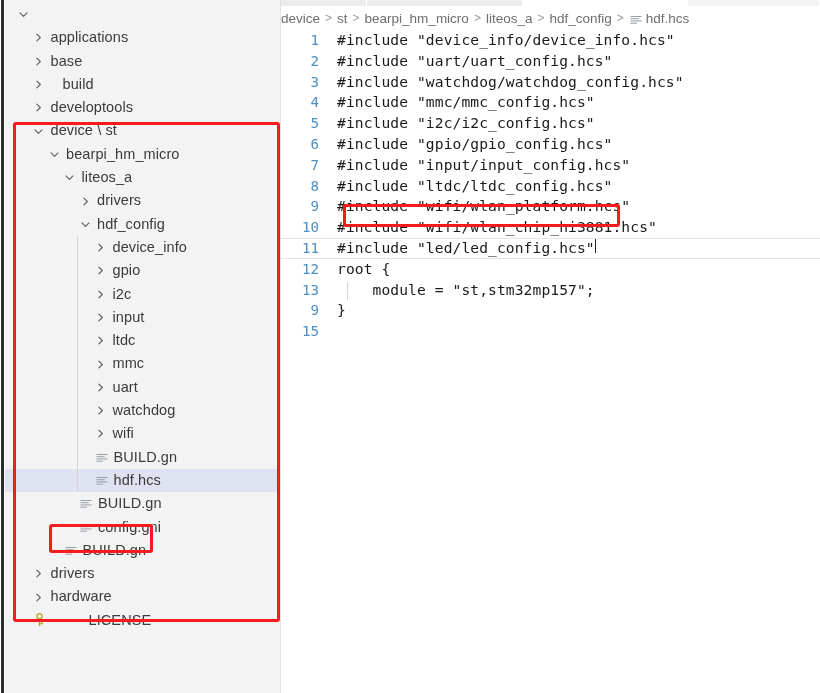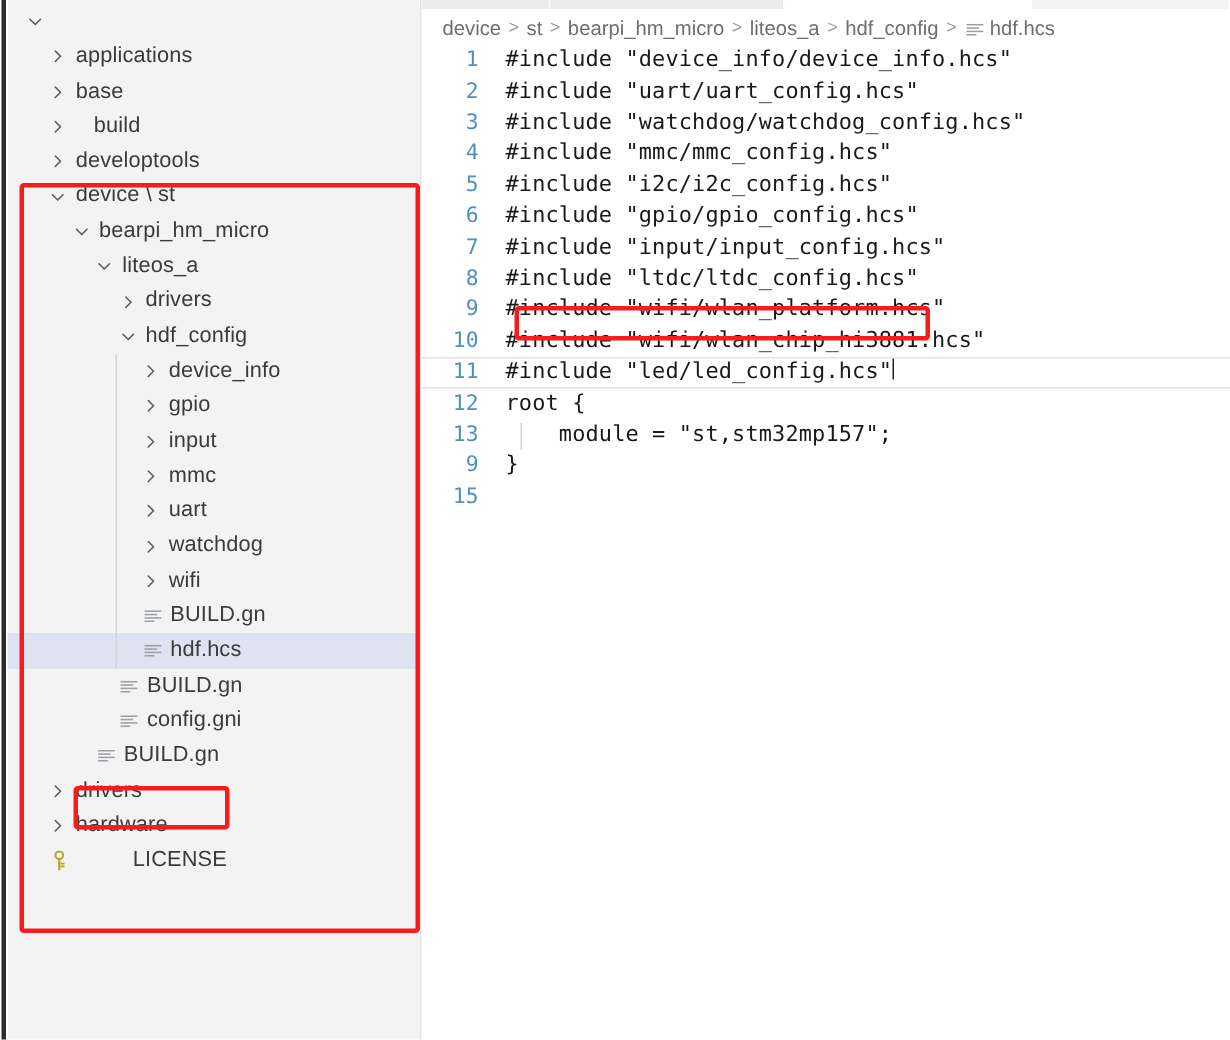--- a/index.html
+++ b/index.html
@@ -64,21 +64,21 @@
   }
   .tabstrip .tab{height:6px;background:#ececec;border-right:1px solid #ffffff;}
   .tabstrip .tab.active{background:#ffffff;}
   .tabstrip .tab.t1{width:85px;}
   .tabstrip .tab.t2{width:155px;}
   .tabstrip .tab.t3{width:123px;background:#ffffff;}
   .tabstrip .tab.t4{width:40px;background:#ffffff;}
   .tabstrip .tab.t5{flex:1 1 auto;background:#f3f3f3;}
 
   .breadcrumb{
-    position:absolute;top:7px;left:14px;height:22px;display:flex;align-items:center;
+    position:absolute;top:7px;left:0;height:22px;display:flex;align-items:center;
     font-size:13.5px;color:#6e6e6e;white-space:nowrap;
   }
   .breadcrumb .crumb{cursor:pointer;}
   .breadcrumb .sep{margin:0 5px;color:#9a9a9a;font-size:12px;}
   .breadcrumb .bc-icon{display:inline-flex;align-items:center;margin-right:4px;position:relative;top:1px;}
 
   .code-area{position:absolute;top:30px;left:0;right:0;bottom:0;}
   .code-line{
     position:relative;height:20.8px;line-height:20.8px;display:flex;
   }
@@ -226,21 +226,41 @@
           <span class="label" style="margin-left: 4px;">gpio</span>
         </div>
         <div class="row">
           <div class="guide" style="left: 72px;"></div>
           <div style="width: 87.5px; flex: 0 0 auto;"></div>
           <div class="twisty">
             <svg width="11" height="11" viewBox="0 0 12 12">
               <path fill="none" stroke="#5d5d5d" stroke-width="1.2" stroke-linecap="round" stroke-linejoin="round" d="M4.2 2.2 L8 6 L4.2 9.8"></path>
             </svg>
           </div>
+          <span class="label" style="margin-left: 4px;">i2c</span>
+        </div>
+        <div class="row">
+          <div class="guide" style="left: 72px;"></div>
+          <div style="width: 87.5px; flex: 0 0 auto;"></div>
+          <div class="twisty">
+            <svg width="11" height="11" viewBox="0 0 12 12">
+              <path fill="none" stroke="#5d5d5d" stroke-width="1.2" stroke-linecap="round" stroke-linejoin="round" d="M4.2 2.2 L8 6 L4.2 9.8"></path>
+            </svg>
+          </div>
           <span class="label" style="margin-left: 4px;">input</span>
+        </div>
+        <div class="row">
+          <div class="guide" style="left: 72px;"></div>
+          <div style="width: 87.5px; flex: 0 0 auto;"></div>
+          <div class="twisty">
+            <svg width="11" height="11" viewBox="0 0 12 12">
+              <path fill="none" stroke="#5d5d5d" stroke-width="1.2" stroke-linecap="round" stroke-linejoin="round" d="M4.2 2.2 L8 6 L4.2 9.8"></path>
+            </svg>
+          </div>
+          <span class="label" style="margin-left: 4px;">ltdc</span>
         </div>
         <div class="row">
           <div class="guide" style="left: 72px;"></div>
           <div style="width: 87.5px; flex: 0 0 auto;"></div>
           <div class="twisty">
             <svg width="11" height="11" viewBox="0 0 12 12">
               <path fill="none" stroke="#5d5d5d" stroke-width="1.2" stroke-linecap="round" stroke-linejoin="round" d="M4.2 2.2 L8 6 L4.2 9.8"></path>
             </svg>
           </div>
           <span class="label" style="margin-left: 4px;">mmc</span>

